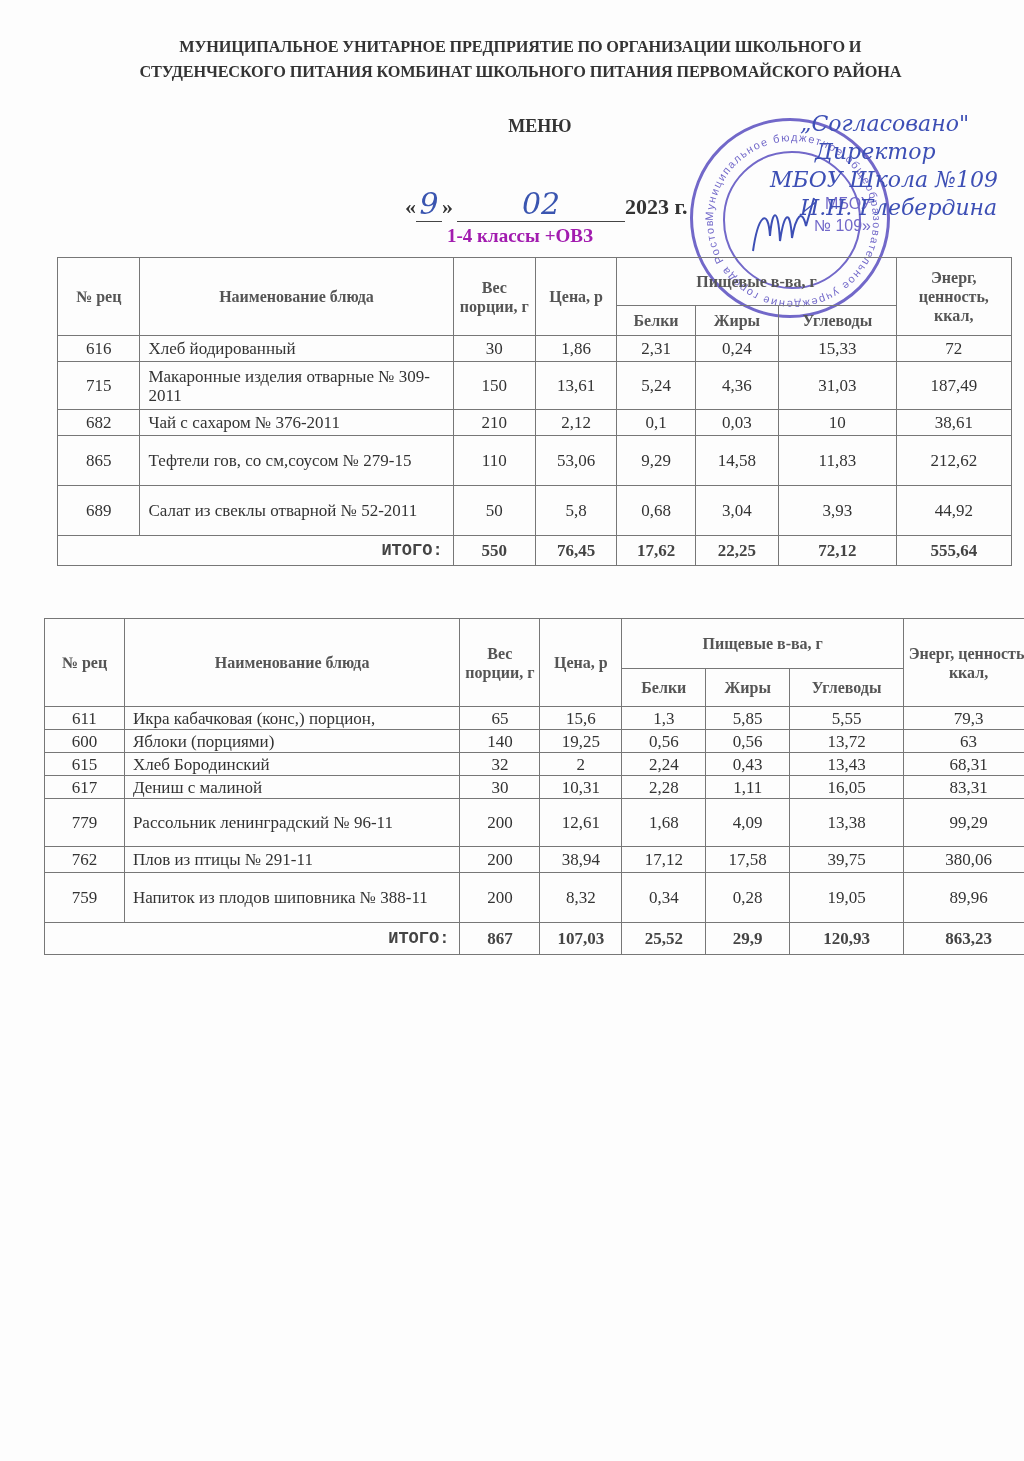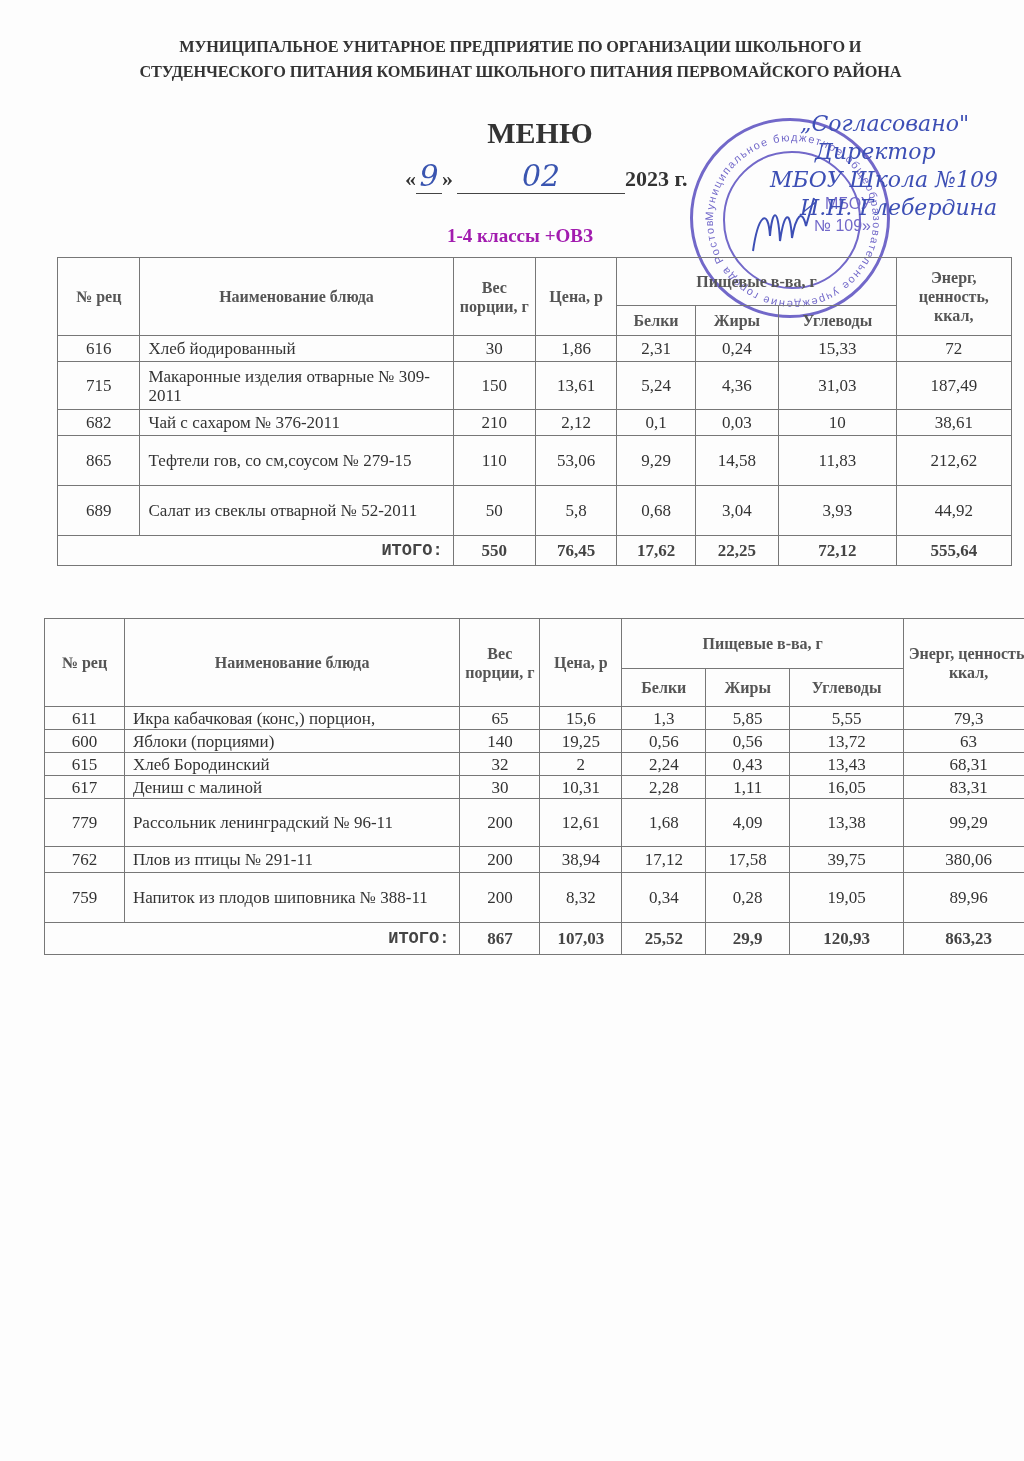--- a/index.html
+++ b/index.html
@@ -7,31 +7,31 @@
     width: 1024px; height: 1461px; background: #fdfdfd; position: relative; overflow: hidden;
     font-family: "Liberation Serif", "DejaVu Serif", serif; color: #2a2a2a;
   }
   .org-title {
     position: absolute; top: 34px; left: 60px; width: 990px; text-align: center;
     font-weight: bold; font-size: 17.5px; line-height: 25px; letter-spacing: -0.2px; color: #333;
     transform: scaleX(0.93); transform-origin: left top;
   }
   .menu-title {
     position: absolute; top: 116px; left: 470px; width: 140px; text-align: center;
-    font-weight: bold; font-size: 30px; color: #333;
+    font-weight: bold; font-size: 18px; color: #333;
   }
   .date-line {
     position: absolute; top: 158px; left: 405px; font-size: 22px; font-weight: bold; color: #333;
     white-space: nowrap;
   }
   .date-line .hand {
     font-family: "DejaVu Serif", serif; font-style: italic; font-weight: normal; color: #3a55b0; font-size: 30px;
   }
   .date-line .day { display: inline-block; width: 26px; text-align: center; border-bottom: 1.5px solid #444; }
-  .date-line .month { display: inline-block; width: 168px; text-align: center; border-bottom: 1.5px solid #444; margin-left: 4px; }
+  .date-line .month { display: inline-block; width: 168px; text-align: center; border-bottom: 1.5px solid #444; margin-left: 4px; margin-top: 28px; }
   .grade {
     position: absolute; top: 225px; left: 447px; font-weight: bold; font-size: 19px; color: #a21caf;
   }
   
   .stamp {
     position: absolute; left: 690px; top: 118px; width: 200px; height: 200px; border-radius: 50%;
     border: 3px solid #5a4fc0; box-sizing: border-box; opacity: 0.85;
   }
   .stamp .inner {
     position: absolute; left: 30px; top: 30px; width: 134px; height: 134px; border-radius: 50%;

